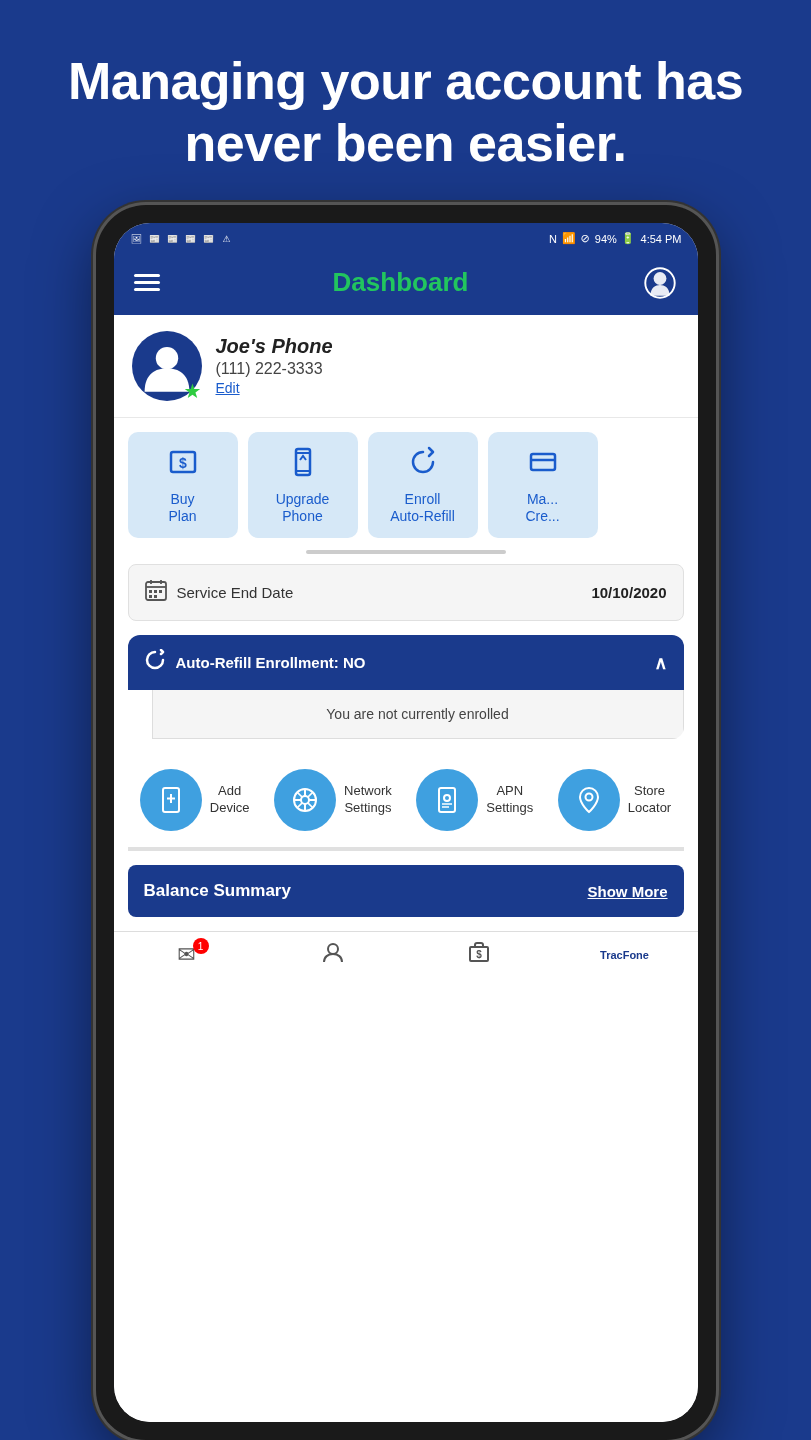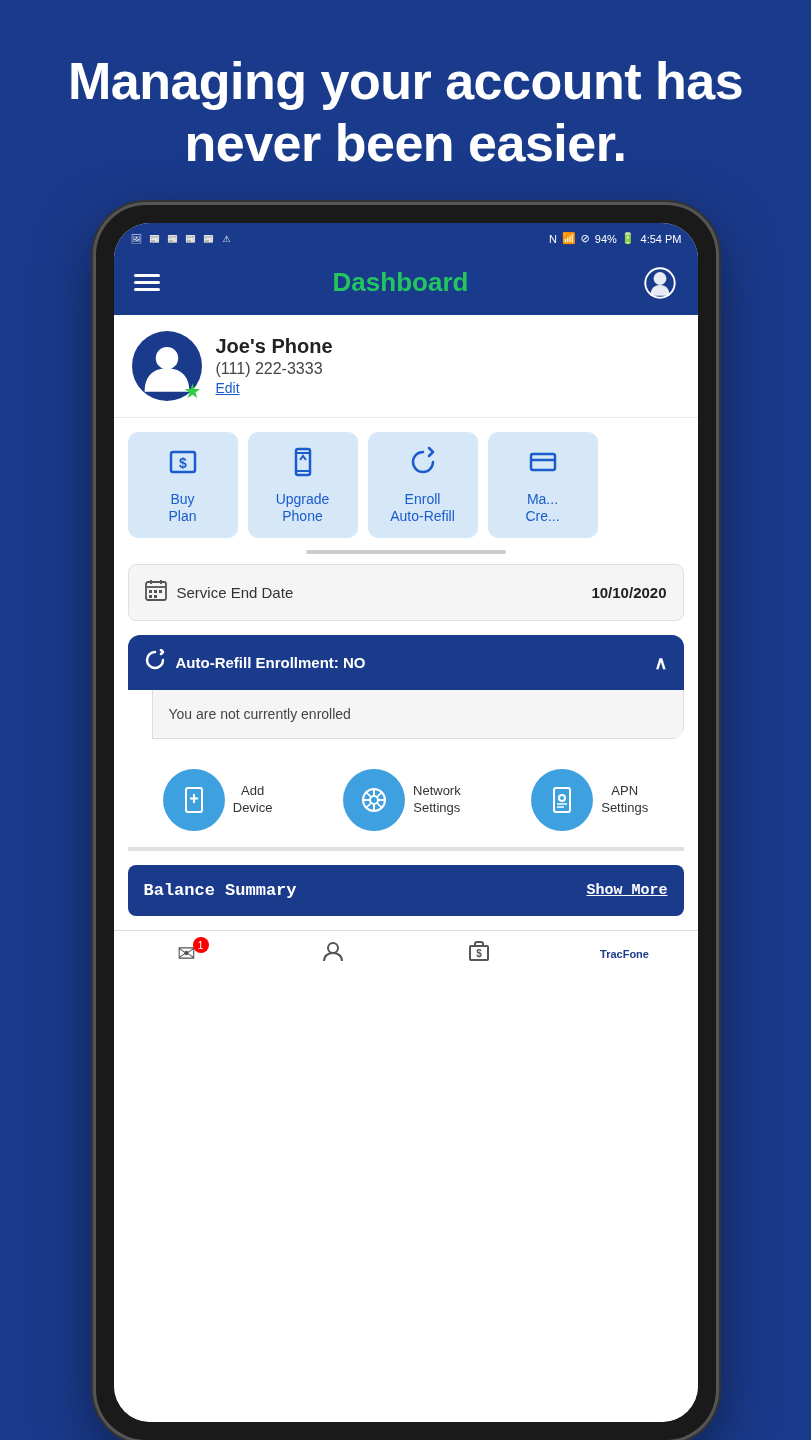--- a/index.html
+++ b/index.html
@@ -160,20 +160,21 @@
     }
     .profile-info {
       display: flex;
       flex-direction: column;
       gap: 2px;
     }
     .profile-name {
       font-size: 20px;
       font-weight: bold;
       color: #222;
+      font-style: italic;
     }
     .profile-phone {
       font-size: 16px;
       color: #444;
     }
     .profile-edit {
       font-size: 14px;
       color: #1a5ccc;
       text-decoration: underline;
       cursor: pointer;
@@ -262,20 +263,21 @@
       font-size: 15px;
       font-weight: bold;
       color: #222;
     }
 
     
     .auto-refill {
       margin: 0 14px 14px;
       border-radius: 12px;
       overflow: hidden;
+      text-align: center;
     }
     .auto-refill-header {
       background: #1a3a8c;
       color: white;
       padding: 14px 16px;
       display: flex;
       align-items: center;
       justify-content: space-between;
       cursor: pointer;
     }
@@ -346,21 +348,20 @@
 
     
     .balance-summary {
       background: #1a3a8c;
       margin: 14px 14px 0;
       border-radius: 8px;
       padding: 16px;
       display: flex;
       align-items: center;
       justify-content: space-between;
-      font-family: Liberation Mono, monospace;
     }
     .balance-title {
       color: white;
       font-size: 17px;
       font-weight: bold;
     }
     .show-more {
       color: white;
       font-size: 15px;
       font-weight: bold;
@@ -596,20 +597,29 @@
             <svg width="30" height="30" viewBox="0 0 30 30">
               <rect x="7" y="3" width="16" height="24" rx="2" fill="none" stroke="white" stroke-width="2"></rect>
               <circle cx="15" cy="13" r="3" fill="none" stroke="white" stroke-width="2"></circle>
               <line x1="10" y1="19" x2="20" y2="19" stroke="white" stroke-width="1.5"></line>
               <line x1="10" y1="22" x2="17" y2="22" stroke="white" stroke-width="1.5"></line>
             </svg>
           </div>
           <span class="sec-btn-label">APN<br>Settings</span>
         </button>
 
+        <button class="sec-btn">
+          <div class="sec-btn-circle">
+            <svg width="30" height="30" viewBox="0 0 30 30">
+              <path d="M15 3 C10.1 3 6 7.1 6 12 C6 18.8 15 27 15 27 C15 27 24 18.8 24 12 C24 7.1 19.9 3 15 3Z" fill="none" stroke="white" stroke-width="2"></path>
+              <circle cx="15" cy="12" r="3.5" fill="none" stroke="white" stroke-width="2"></circle>
+            </svg>
+          </div>
+          <span class="sec-btn-label">Store<br>Locator</span>
+        </button>
       </div>
 
       <div class="divider"></div>
 
       <div class="balance-summary">
         <span class="balance-title">Balance Summary</span>
         <span class="show-more">Show More</span>
       </div>
 
       <div class="bottom-nav" style="margin-top:14px;">

